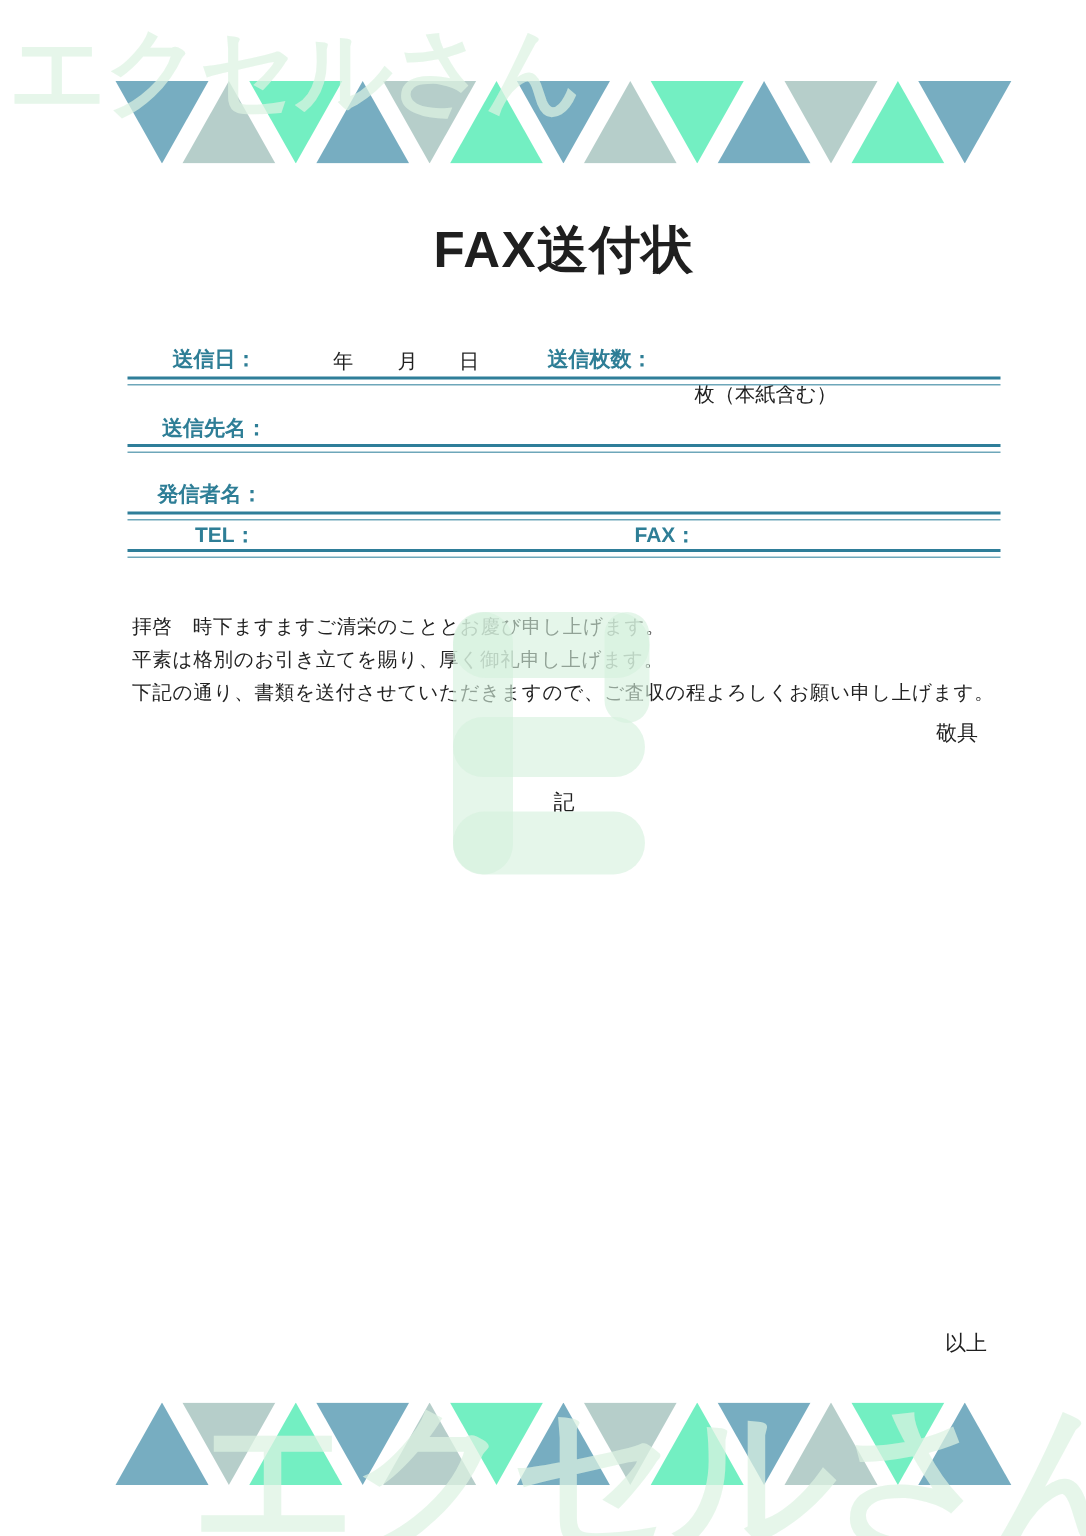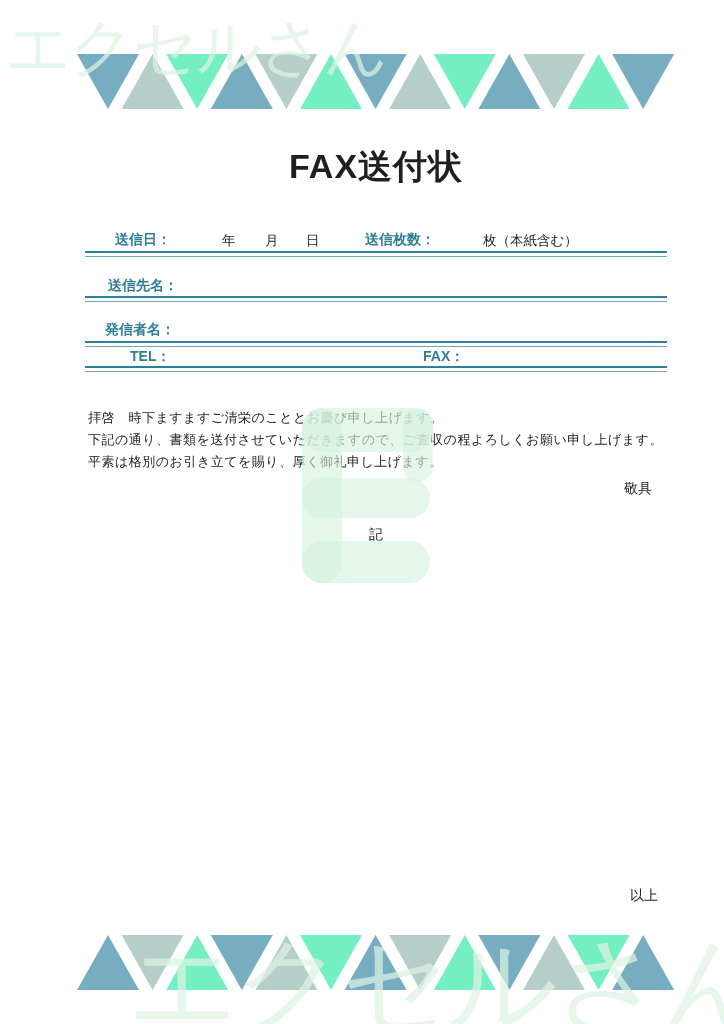--- a/index.html
+++ b/index.html
@@ -13,21 +13,21 @@
   
   .band { position:absolute; left:75px; width:601px; height:55px; z-index:1; }
   .band-top { top:54px; }
   .band-bottom { top:935px; }
   .tri { position:absolute; top:0; width:66px; height:55px; opacity:0.85; }
   .tri-down { clip-path:polygon(3% 0, 97% 0, 50% 100%); }
   .tri-up   { clip-path:polygon(50% 0, 3% 100%, 97% 100%); }
 
   
   .wm { position:absolute; z-index:6; pointer-events:none;
-        font-weight:normal; color:rgba(221,243,226,0.72); white-space:nowrap; }
+        font-weight:bold; color:rgba(221,243,226,0.72); white-space:nowrap; }
   .wm-top    { left:6px;  top:4px;  font-size:64px;  letter-spacing:-2px; }
   .wm-bottom { left:128px; top:912px; font-size:108px; letter-spacing:-4px; }
   .wm-e { position:absolute; left:0; top:0; width:724px; height:1024px;
           z-index:5; pointer-events:none; }
   .wm-e div { position:absolute; background:rgba(213,240,221,0.62); }
   .e-stem    { left:302px; top:408px; width:40px;  height:175px; border-radius:20px; }
   .e-arm-top { left:302px; top:408px; width:131px; height:44px;  border-radius:22px; }
   .e-cap     { left:403px; top:408px; width:30px;  height:74px;  border-radius:15px; }
   .e-arm-mid { left:302px; top:478px; width:128px; height:40px;  border-radius:20px; }
   .e-arm-bot { left:302px; top:541px; width:128px; height:42px;  border-radius:21px; }
@@ -94,21 +94,21 @@
   <div class="content">
 
     <div class="title">FAX送付状</div>
 
     <div class="row" style="top:231px;">
       <span class="lbl" style="left:30px;">送信日：</span>
       <span class="val" style="left:137px;">年</span>
       <span class="val" style="left:180px;">月</span>
       <span class="val" style="left:221px;">日</span>
       <span class="lbl" style="left:280px;">送信枚数：</span>
-      <span class="val" style="left:398px;">枚（本紙含む）</span>
+      <span class="val" style="left:378px;margin-top:22px;">枚（本紙含む）</span>
     </div>
     <div class="rule" style="top:251px;"></div>
 
     <div class="row" style="top:277px;">
       <span class="lbl" style="left:23px;">送信先名：</span>
     </div>
     <div class="rule" style="top:296px;"></div>
 
     <div class="row" style="top:321px;">
       <span class="lbl" style="left:20px;">発信者名：</span>
@@ -116,22 +116,22 @@
     <div class="rule" style="top:341px;"></div>
 
     <div class="row" style="top:348px;">
       <span class="lbl" style="left:45px;">TEL：</span>
       <span class="lbl" style="left:338px;">FAX：</span>
     </div>
     <div class="rule" style="top:366px;"></div>
 
     <div class="bodytext">
       <div>拝啓　時下ますますご清栄のこととお慶び申し上げます。</div>
+      <div>平素は格別のお引き立てを賜り、厚く御礼申し上げます。</div>
       <div>下記の通り、書類を送付させていただきますので、ご査収の程よろしくお願い申し上げます。</div>
-      <div>平素は格別のお引き立てを賜り、厚く御礼申し上げます。</div>
     </div>
 
     <div class="closing">敬具</div>
     <div class="marker">記</div>
     <div class="endmark">以上</div>
   </div>
 
   <div class="wm wm-top">エクセルさん</div>
   <div class="wm-e" aria-label="E">
     <div class="e-stem"></div>

